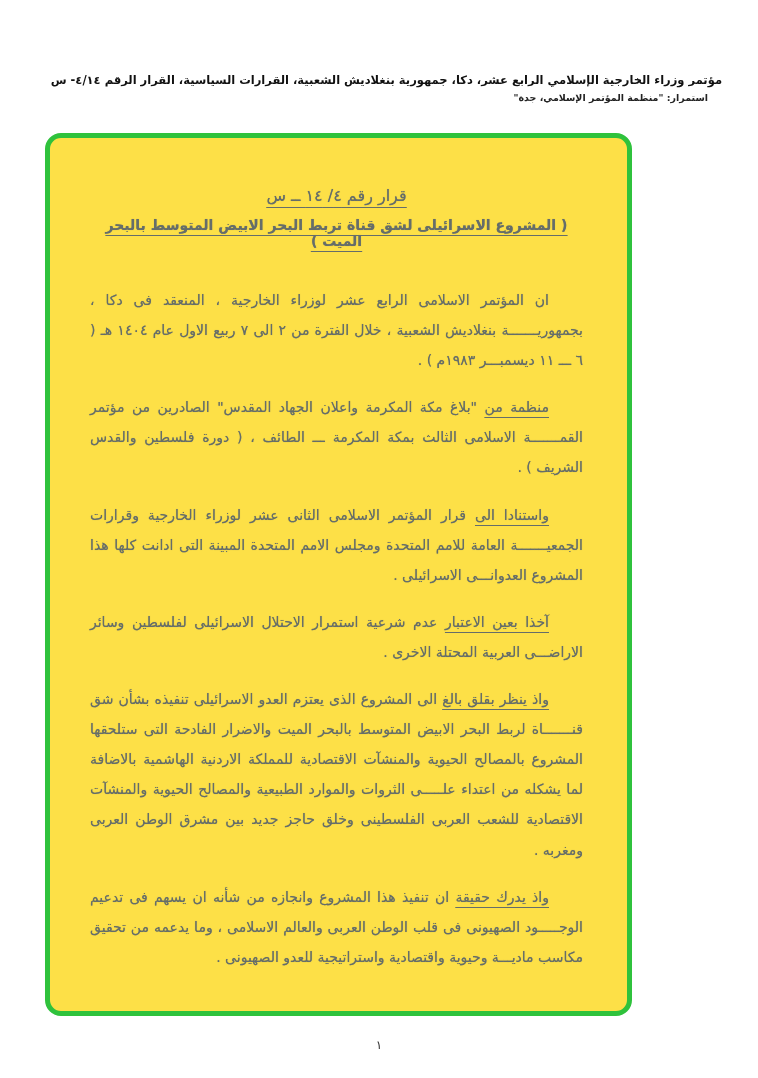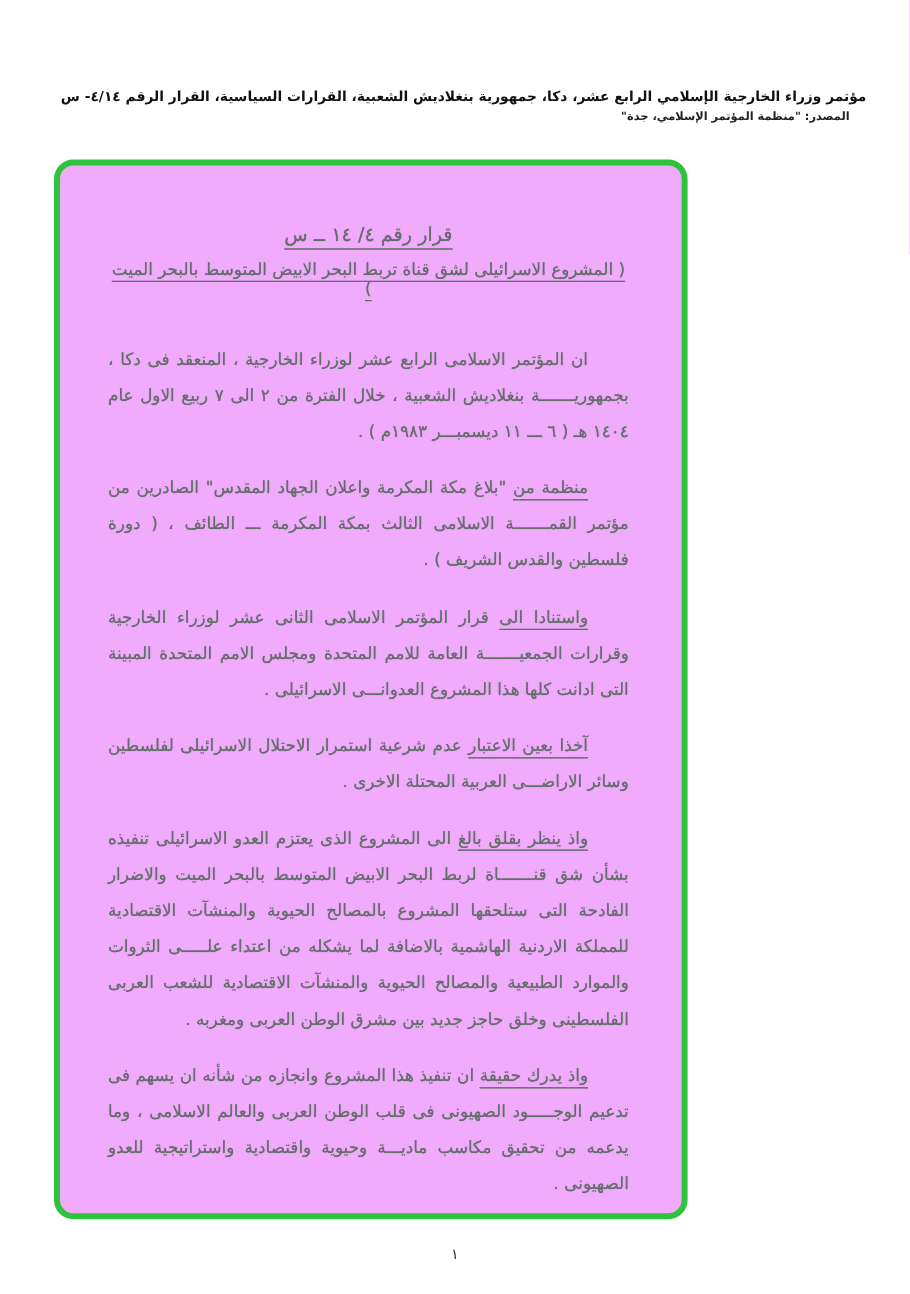--- a/index.html
+++ b/index.html
@@ -26,25 +26,25 @@
     margin-top:3px;
     padding-right:14px;
     font-size:9.5px;font-weight:bold;
     text-align:right;
     color:#222;
   }
   
   .doc-frame{
     position:absolute;
     top:133px;left:45px;
-    width:528px;height:883px;
+    width:587px;height:883px;
     box-sizing:border-box;
     border:5px solid #2fc23c;
     border-radius:16px;
-    background:#f0abfc;
+    background:#fde047;
     padding:44px 44px 11px 40px;
     direction:rtl;
     overflow:hidden;
   }
   
   .scan-text{
     color:#656d6a;
     text-shadow:0 0 0.7px rgba(95,105,100,0.75);
   }
   .doc-title{
@@ -54,20 +54,21 @@
   }
   .doc-title .u{
     text-decoration:underline;
     text-underline-offset:6px;
     text-decoration-thickness:1px;
   }
   .doc-subtitle{
     text-align:center;
     font-size:14px;
     margin-top:12px;
+    font-weight:bold;
   }
   .doc-subtitle .u{
     text-decoration:underline;
     text-underline-offset:5px;
   }
   .doc-body{
     margin-top:36px;
     font-size:14px;
     line-height:2.15;
     text-align:justify;
@@ -89,21 +90,21 @@
     font-size:12px;
     color:#333;
   }
 </style>
 </head>
 <body>
 
 <div class="page-header">
   <div class="line1">مؤتمر وزراء الخارجية الإسلامي الرابع عشر، دكا، جمهورية بنغلاديش الشعبية، القرارات السياسية، القرار الرقم ٤/١٤- س</div>
   <div class="line2">
-    <span>المصدر:</span>
+    <span>استمرار:</span>
     <span>"منظمة المؤتمر الإسلامي، جدة"</span>
   </div>
 </div>
 
 <div class="doc-frame" style="border-color: rgb(47, 194, 60);">
   <div class="doc-title scan-text">
     <span class="u">قرار رقم ٤/ ١٤ ــ س</span>
   </div>
   <div class="doc-subtitle scan-text">
     <span class="u">(  المشروع الاسرائيلى لشق قناة تربط البحر الابيض المتوسط بالبحر الميت )</span>

